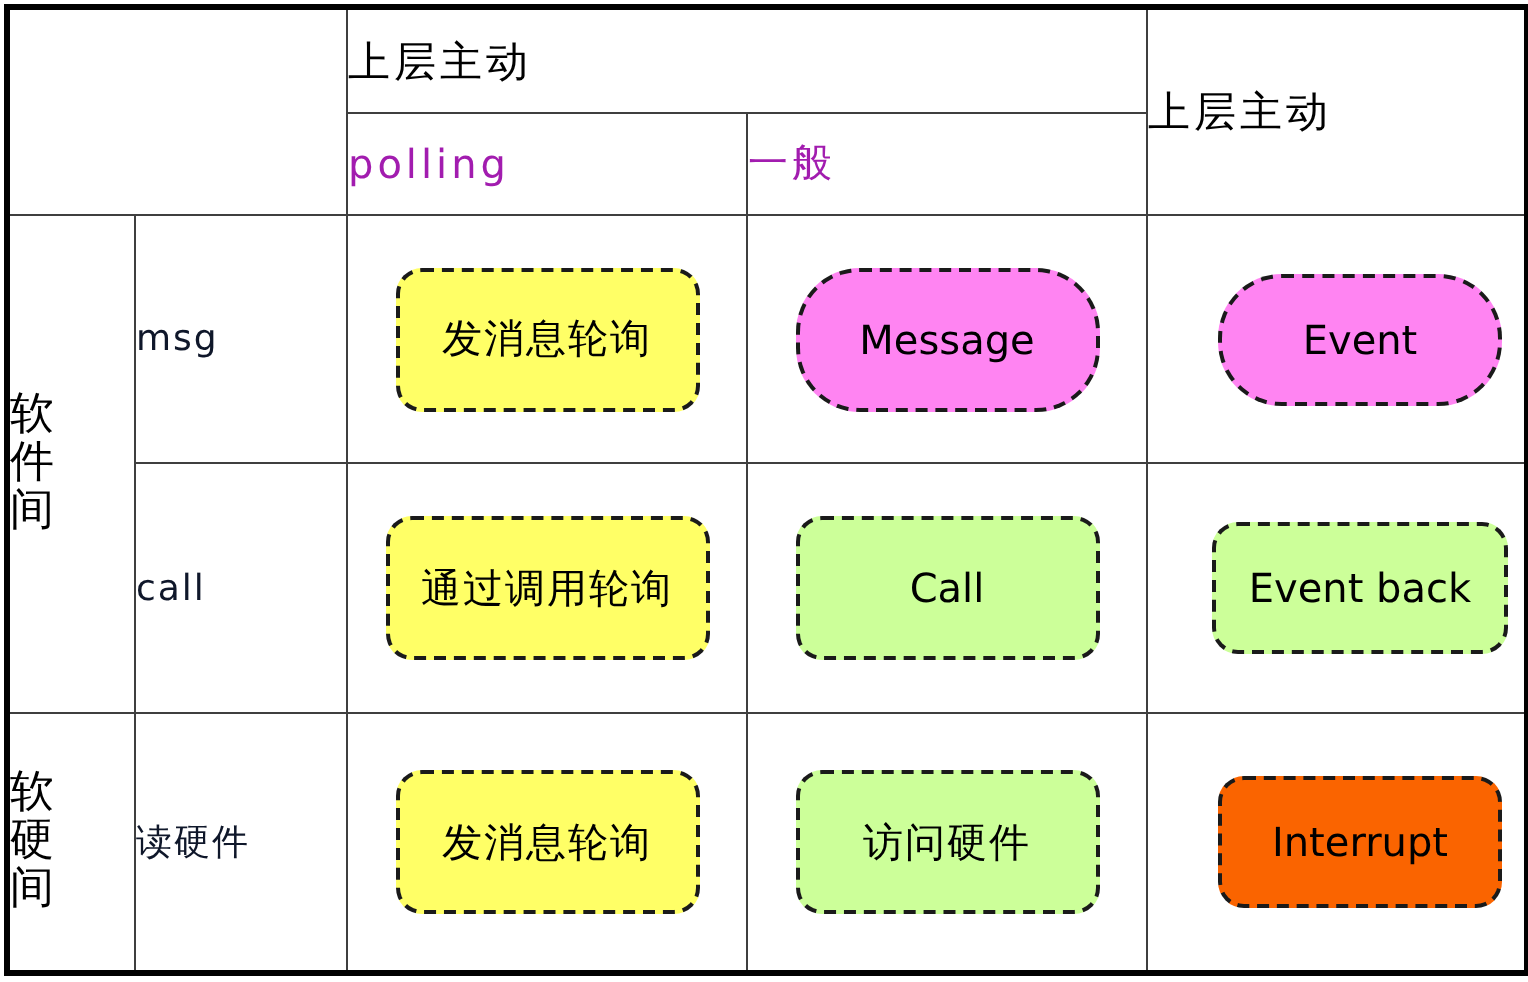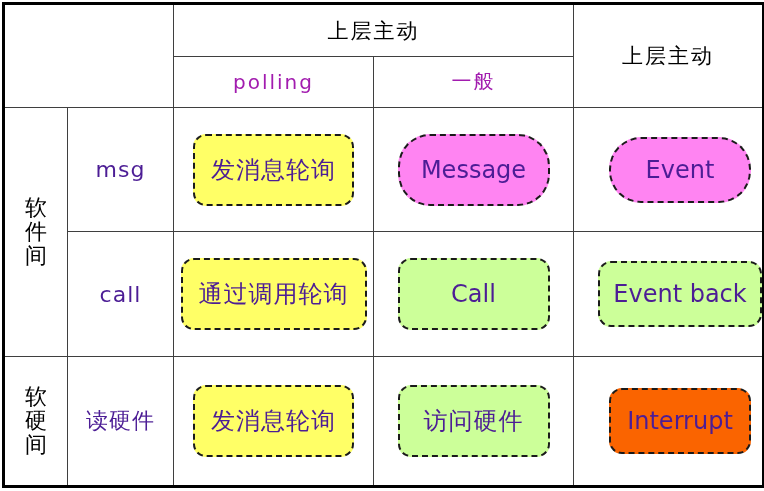--- a/index.html
+++ b/index.html
@@ -22,21 +22,20 @@
     height: 486px;
     border-collapse: collapse;
     table-layout: fixed;
     border: 3px solid #000000;
     background: #ffffff;
   }
 
   #matrix-table td {
     border: 1px solid #3f3f3f;
     padding: 0;
-    text-align: center;
     vertical-align: middle;
     background: #ffffff;
   }
 
   
   .hdr {
     background: #4f81bd;
     color: #000000;
     font-size: 21px;
   }
@@ -47,22 +46,22 @@
     letter-spacing: 2px;
   }
   .hdr-cn { letter-spacing: 2px; }
 
   
   .stub {
     background: #b3b3b3;
   }
   .stub-empty { background: #b3b3b3; }
   .stub-label {
-    font-size: 22px;
-    color: #4c1d95;
+    font-size: 18px;
+    color: #0f172a;
     letter-spacing: 1px;
   }
   .vert-label {
     font-size: 22px;
     color: #000000;
     line-height: 1.08;
     display: inline-block;
     white-space: pre-line;
   }
 
@@ -77,22 +76,22 @@
   .chip {
     display: inline-flex;
     align-items: center;
     justify-content: center;
     box-sizing: border-box;
     min-width: 152px;
     height: 72px;
     padding: 0 16px;
     border: 2px dashed #1a1a1a;
     border-radius: 13px;
-    font-size: 24px;
-    color: #4c1d95;
+    font-size: 20px;
+    color: #000000;
     white-space: nowrap;
   }
   .chip.cn { letter-spacing: 1px; }
   .chip.yellow { background: #ffff66; }
   .chip.pink   { background: #ff84f2; border-radius: 32px; }
   .chip.green  { background: #ccff99; }
   .chip.orange { background: #fa6400; }
 
   .chip.sm { min-width: 142px; height: 66px; margin-left: 24px; }
 </style>

